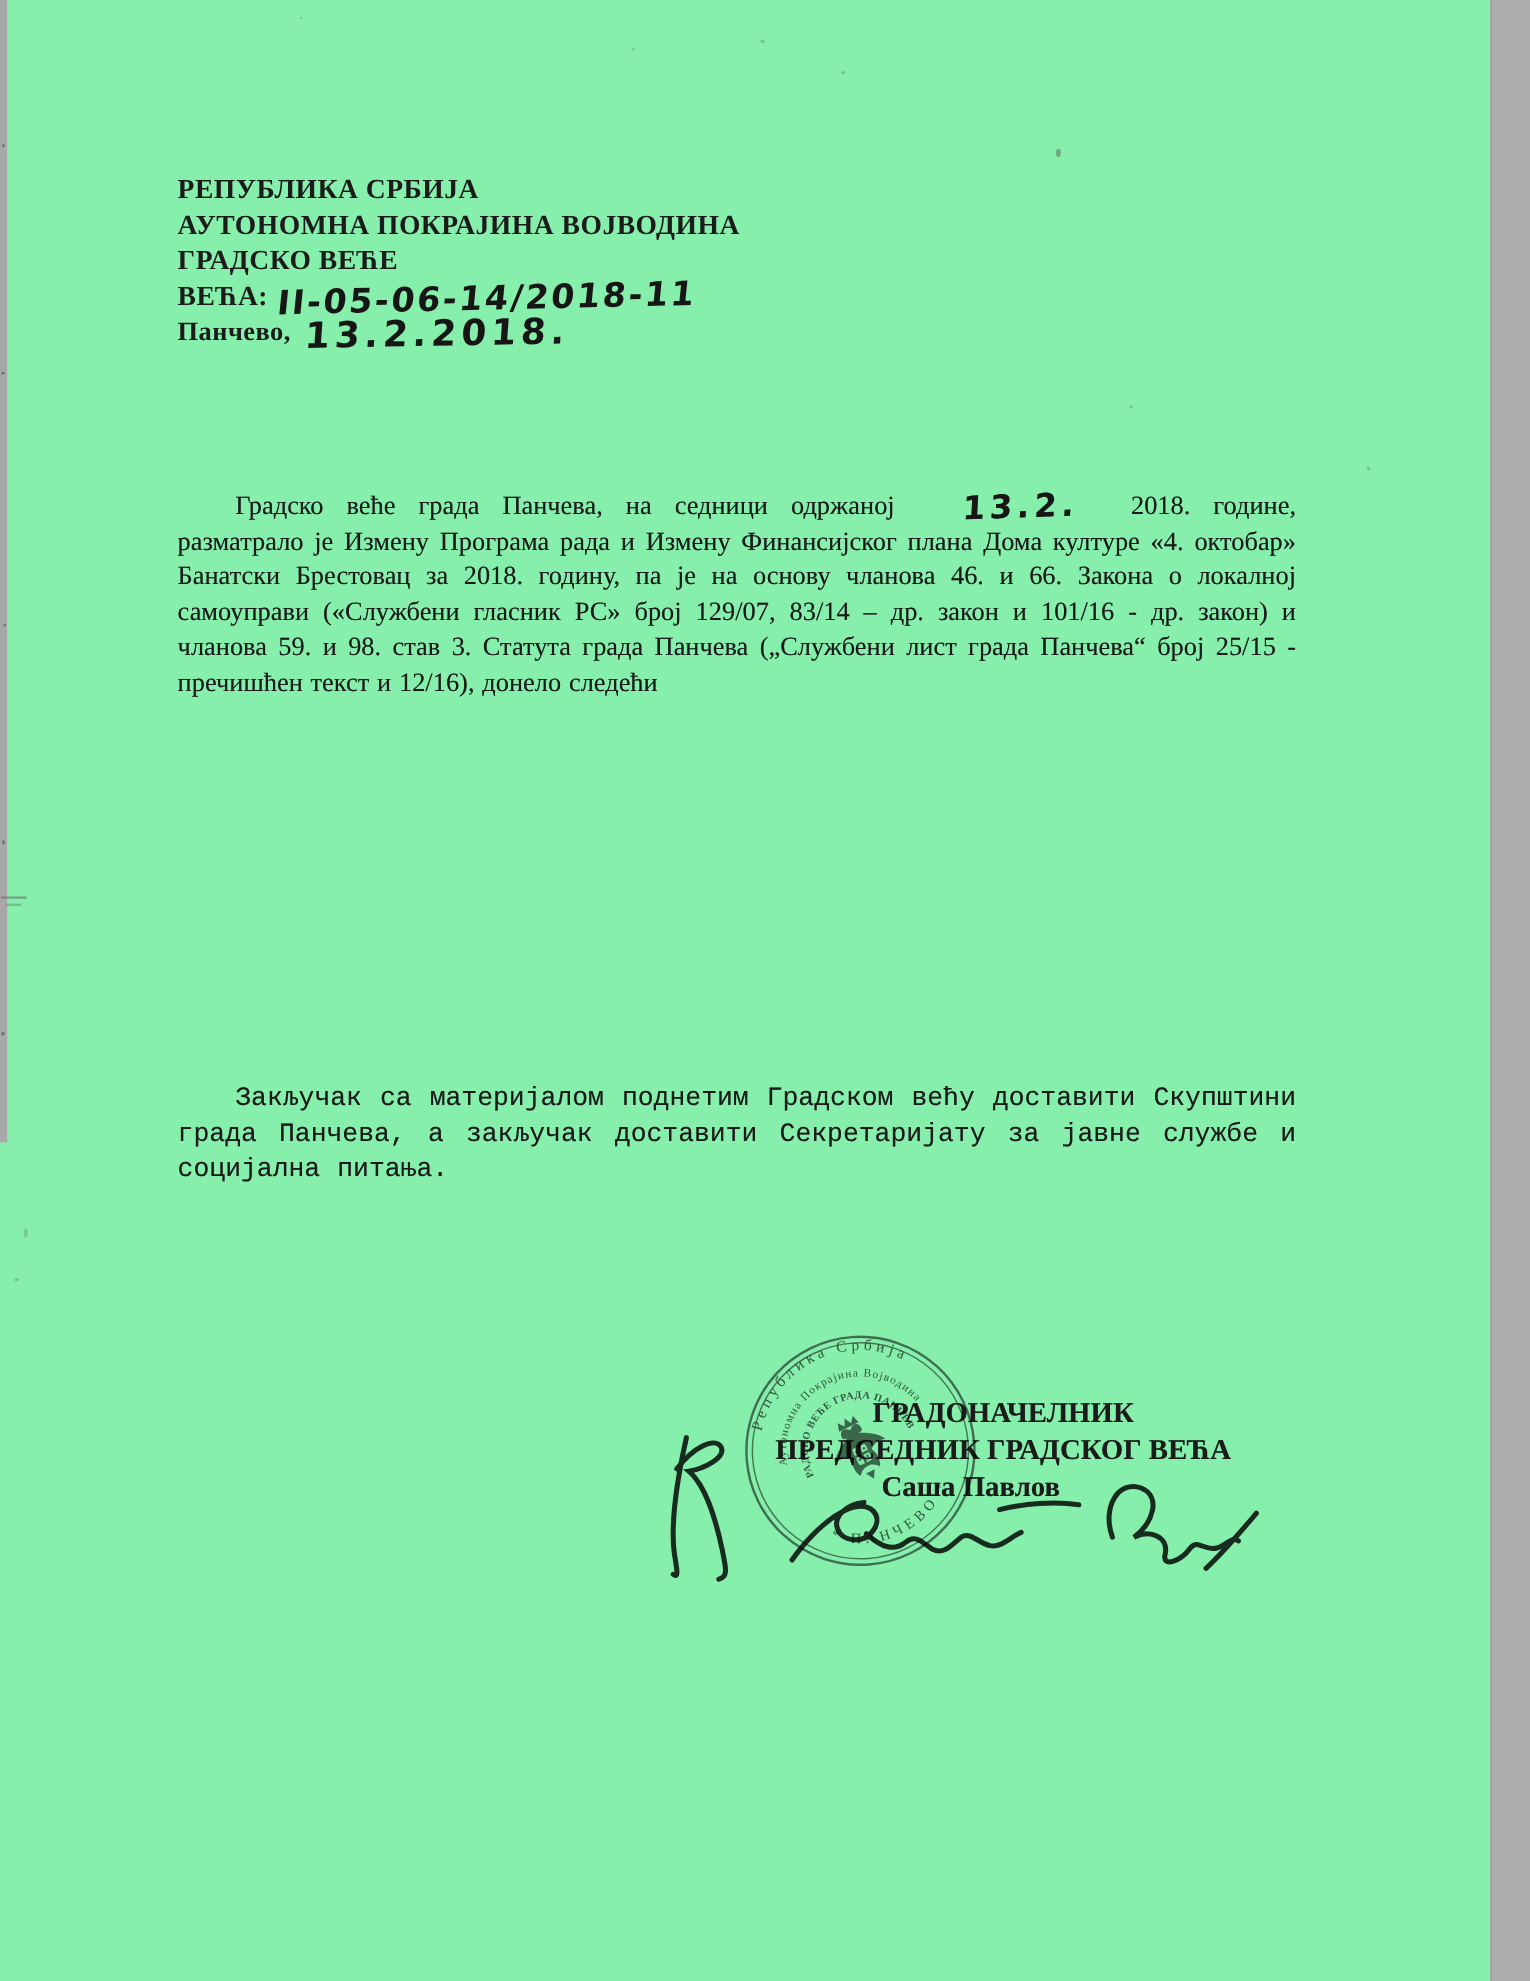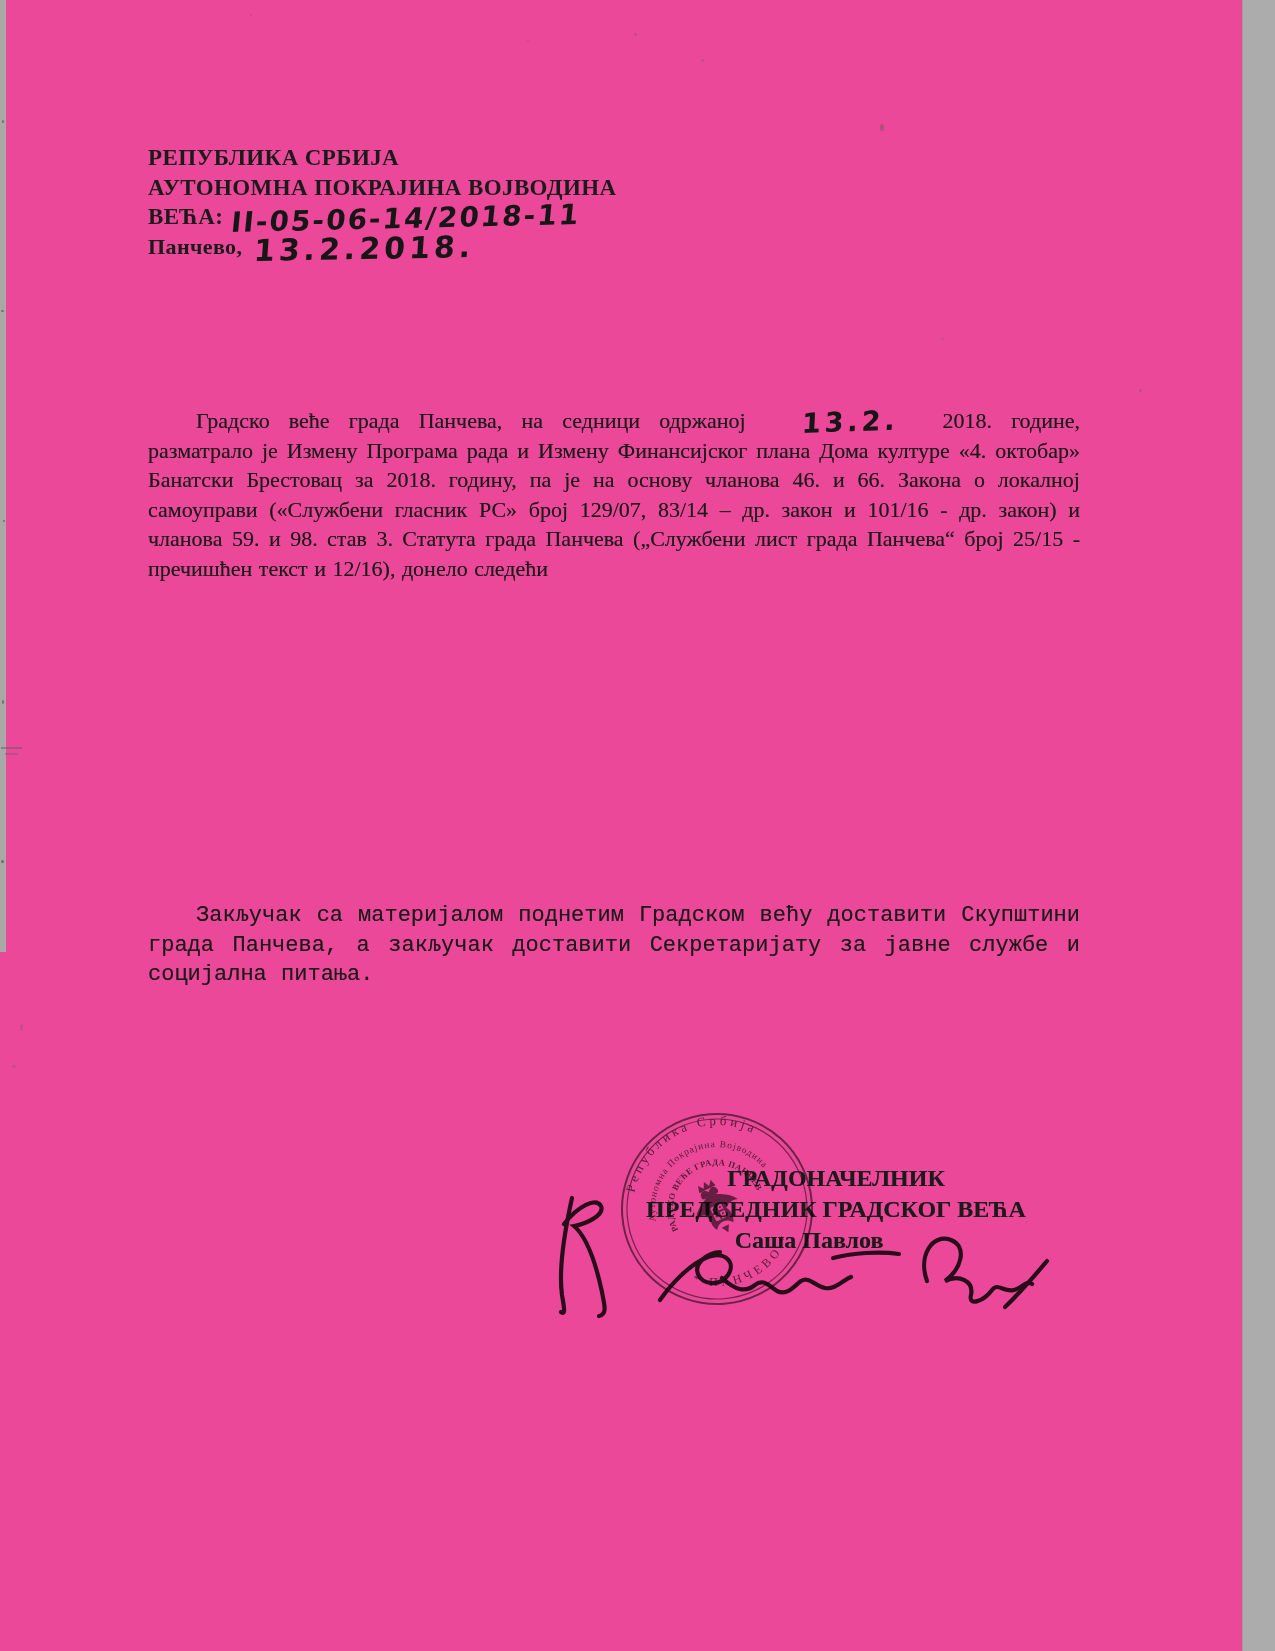--- a/index.html
+++ b/index.html
@@ -1,18 +1,18 @@
 <!DOCTYPE html>
 <html><head>
 <meta charset="utf-8">
 <style>
   html,body { margin:0; padding:0; background:#e8e8e8; }
   .page {
     position:relative; width:1275px; height:1651px;
-    background:#ec4899; overflow:hidden;
+    background:#86efac; overflow:hidden;
     font-family:"Liberation Serif", serif; color:#1b1b1b;
   }
   
   .edge-right { position:absolute; right:0; top:0; width:32px; height:1651px;
     background:#acacac; border-left:1px solid #9c9c9c; }
   .edge-left { position:absolute; left:0; top:0; width:6px; height:952px;
     background:#a8a8a8; }
   .fleck { position:absolute; background:#5f5f5f; border-radius:50%; }
 
   
@@ -78,20 +78,21 @@
   <div class="fleck" style="left:634px;top:33px;width:3px;height:3px;opacity:.35"></div>
   <div class="fleck" style="left:701px;top:59px;width:3px;height:3px;opacity:.3"></div>
   <div class="fleck" style="left:527px;top:40px;width:2px;height:2px;opacity:.3"></div>
   <div class="fleck" style="left:250px;top:14px;width:2px;height:2px;opacity:.3"></div>
   <div class="fleck" style="left:941px;top:338px;width:3px;height:2px;opacity:.3"></div>
   <div class="fleck" style="left:1139px;top:389px;width:3px;height:3px;opacity:.35"></div>
 
   <div class="header">
     <div>РЕПУБЛИКА СРБИЈА</div>
     <div>АУТОНОМНА ПОКРАЈИНА ВОЈВОДИНА</div>
+    <div>ГРАДСКО ВЕЋЕ</div>
     <div class="num-line">
       <span>ВЕЋА:</span><span class="hand hand-number">II-05-06-14/2018-11</span>
     </div>
     <div class="place-line">
       <span class="label">Панчево,</span><span class="hand hand-date">13.2.2018.</span>
     </div>
   </div>
 
   <p class="para p1"><span>Градско веће града Панчева, на седници одржаној</span><span class="hand hand-inline">13.2.</span><span>2018. године, разматрало је Измену Програма рада и Измену Финансијског плана Дома културе «4. октобар» Банатски Брестовац за 2018. годину, па је на основу чланова 46. и 66. Закона о локалној самоуправи («Службени гласник РС» број 129/07, 83/14 – др. закон и 101/16 - др. закон) и чланова 59. и 98. став 3. Статута града Панчева („Службени лист града Панчева“ број 25/15 - пречишћен текст и 12/16), донело следећи</span></p>
 

